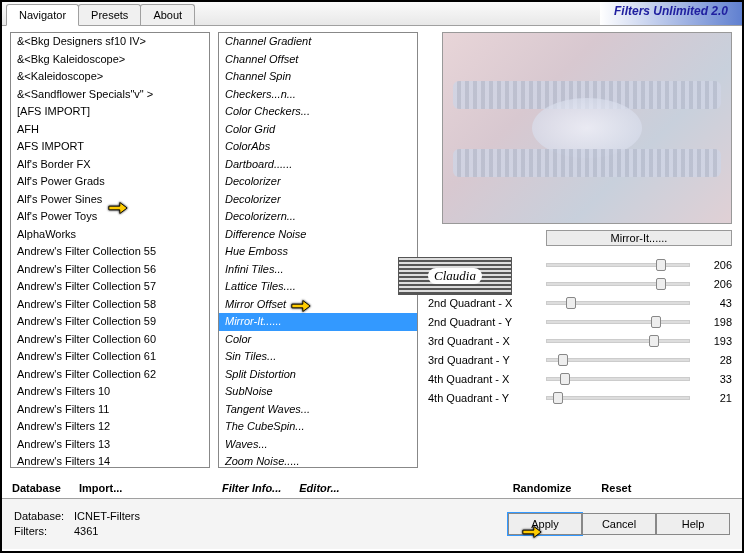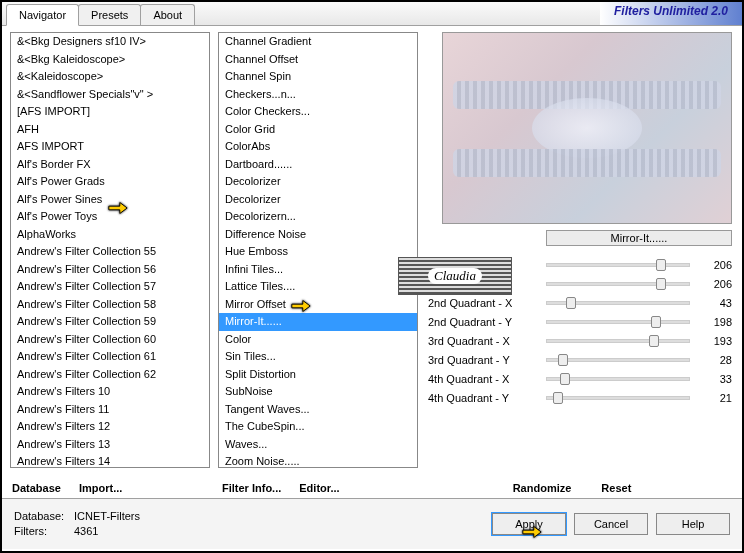--- a/index.html
+++ b/index.html
@@ -5,21 +5,21 @@
 * { margin: 0; padding: 0; box-sizing: border-box; font-family: "Segoe UI", Tahoma, Arial, sans-serif; font-size: 11px; }
 body { background: #fff; width: 744px; height: 553px; overflow: hidden; border: 2px solid #000; position: relative; }
 .header-bar { display: flex; height: 24px; border-bottom: 1px solid #a0a0a0; background: linear-gradient(to bottom, #fafafa, #e8e8e8); }
 .tabs { display: flex; align-items: flex-end; padding-left: 4px; }
 .tab { padding: 4px 12px; border: 1px solid #a0a0a0; border-bottom: none; background: #f0f0f0; margin-right: -1px; cursor: pointer; position: relative; border-radius: 3px 3px 0 0; }
 .tab.active { background: #fff; border-bottom: 1px solid #fff; top: 1px; z-index: 2; }
 .title { margin-left: auto; padding: 2px 14px; font-style: italic; font-weight: bold; font-size: 12px; color: #2020a0; background: linear-gradient(to right, #fff, #6080d0); }
 .main { display: flex; height: 472px; }
 .col { position: relative; }
 .col-left { width: 210px; }
-.col-mid { width: 210px; }
+.col-mid { width: 210px; font-style: italic; }
 .col-right { flex: 1; padding: 6px 10px 0 6px; display: flex; flex-direction: column; }
 .listbox { position: absolute; top: 6px; left: 8px; right: 2px; bottom: 30px; overflow-y: scroll; border: 1px solid #888; background: #fff; }
 .col-mid .listbox { left: 6px; right: 4px; overflow-y: hidden; border: 1px solid #888; }
 .list-item { padding: 1px 4px 1px 6px; white-space: nowrap; overflow: hidden; text-overflow: clip; cursor: pointer; line-height: 15.5px; }
 .list-item.selected { background: #3399ff; color: #fff; }
 .btn-row { position: absolute; bottom: 4px; left: 10px; right: 4px; display: flex; gap: 18px; }
 .btn-link { font-weight: bold; cursor: pointer; text-decoration: underline; text-decoration-color: transparent; }
 .btn-row .btn-link { text-decoration: none; }
 .preview { width: 290px; height: 192px; border: 1px solid #999; background: linear-gradient(135deg,#e8d5d8,#d8c8d0,#c8d0dc,#e0d0d5); margin-left: auto; position: relative; overflow: hidden; }
 .preview::before, .preview::after { content:""; position:absolute; left:10px; right:10px; height:28px; background: repeating-linear-gradient(90deg,#cfd4e4,#cfd4e4 4px,#b8becf 4px,#b8becf 8px); border-radius: 6px; opacity: .85;}
@@ -29,21 +29,21 @@
 .params { margin-top: 10px; flex: 1; overflow: hidden; }
 .param-row { display: flex; align-items: center; height: 18px; margin-bottom: 1px; }
 .param-label { width: 110px; }
 .slider { flex: 1; height: 4px; background: #ddd; margin: 0 8px; position: relative; border: 1px solid #ccc; }
 .slider .thumb { position: absolute; top: -5px; width: 10px; height: 12px; background: #eee; border: 1px solid #888; border-radius: 2px; }
 .param-val { width: 34px; text-align: right; }
 .rand-reset { display: flex; justify-content: center; gap: 30px; padding: 4px 16px 4px 0; font-weight: bold; }
 .footer { height: 51px; border-top: 1px solid #a0a0a0; background: #f4f4f4; display: flex; align-items: center; padding: 4px 12px; }
 .footer-info { line-height: 15px; }
 .footer-info .lbl { display: inline-block; width: 60px; }
-.footer-btns { margin-left: auto; display: flex; gap: 8px; align-items: center; }
+.footer-btns { margin-left: auto; display: flex; align-items: center; }
 .win-btn { width: 74px; height: 22px; background: #eee; border: 1px solid #888; cursor: pointer; font-size: 11px; }
 .win-btn.primary { box-shadow: 0 0 0 1px #3399ff; }
 .pointer { position: absolute; width: 22px; height: 18px; z-index: 50; pointer-events: none; }
 .pointer svg { filter: drop-shadow(0 0 1px #000); }
 .stamp { position: absolute; left: 396px; top: 255px; width: 114px; height: 38px; background: repeating-linear-gradient(0deg,#555,#555 2px,#ddd 2px,#ddd 4px); display:flex; align-items:center; justify-content:center; z-index:40; border:1px solid #555;}
 .stamp span{ background:#fff; padding:0 6px; font-style:italic; font-family: "Comic Sans MS", cursive; font-size: 13px; border-radius:8px;}
 ::-webkit-scrollbar{width:16px;} ::-webkit-scrollbar-track{background:#f0f0f0;border:1px solid #ccc;} ::-webkit-scrollbar-thumb{background:#c8c8c8;border:1px solid #999;}
 </style>
 </head>
 <body>

